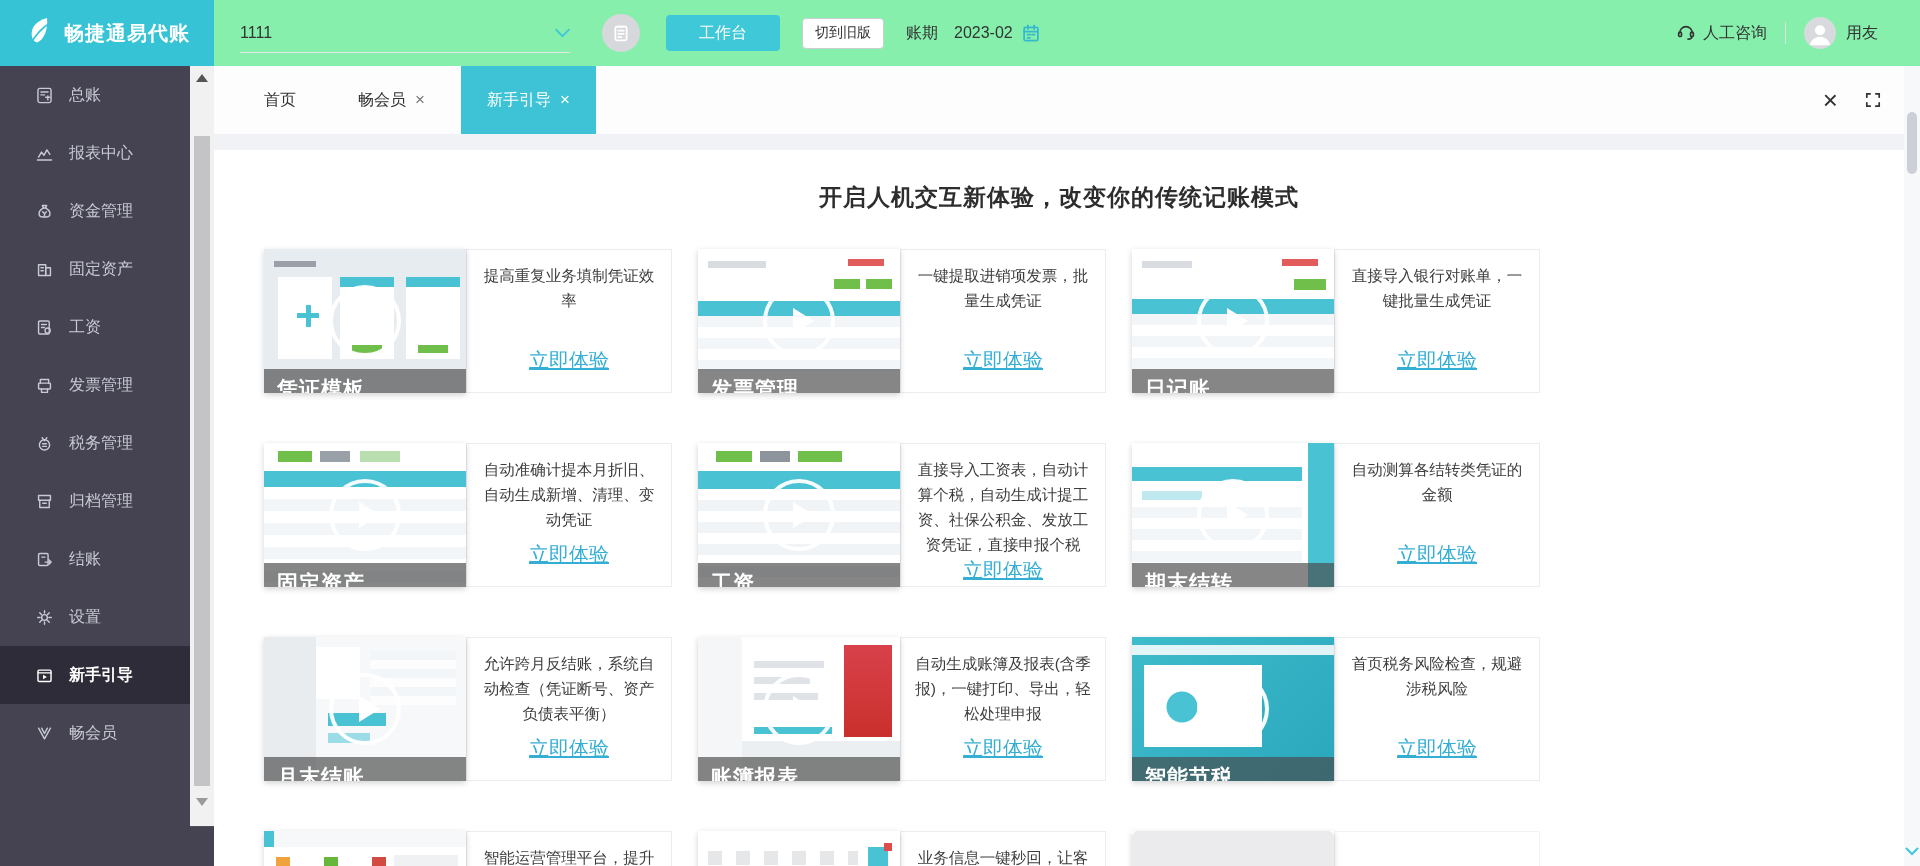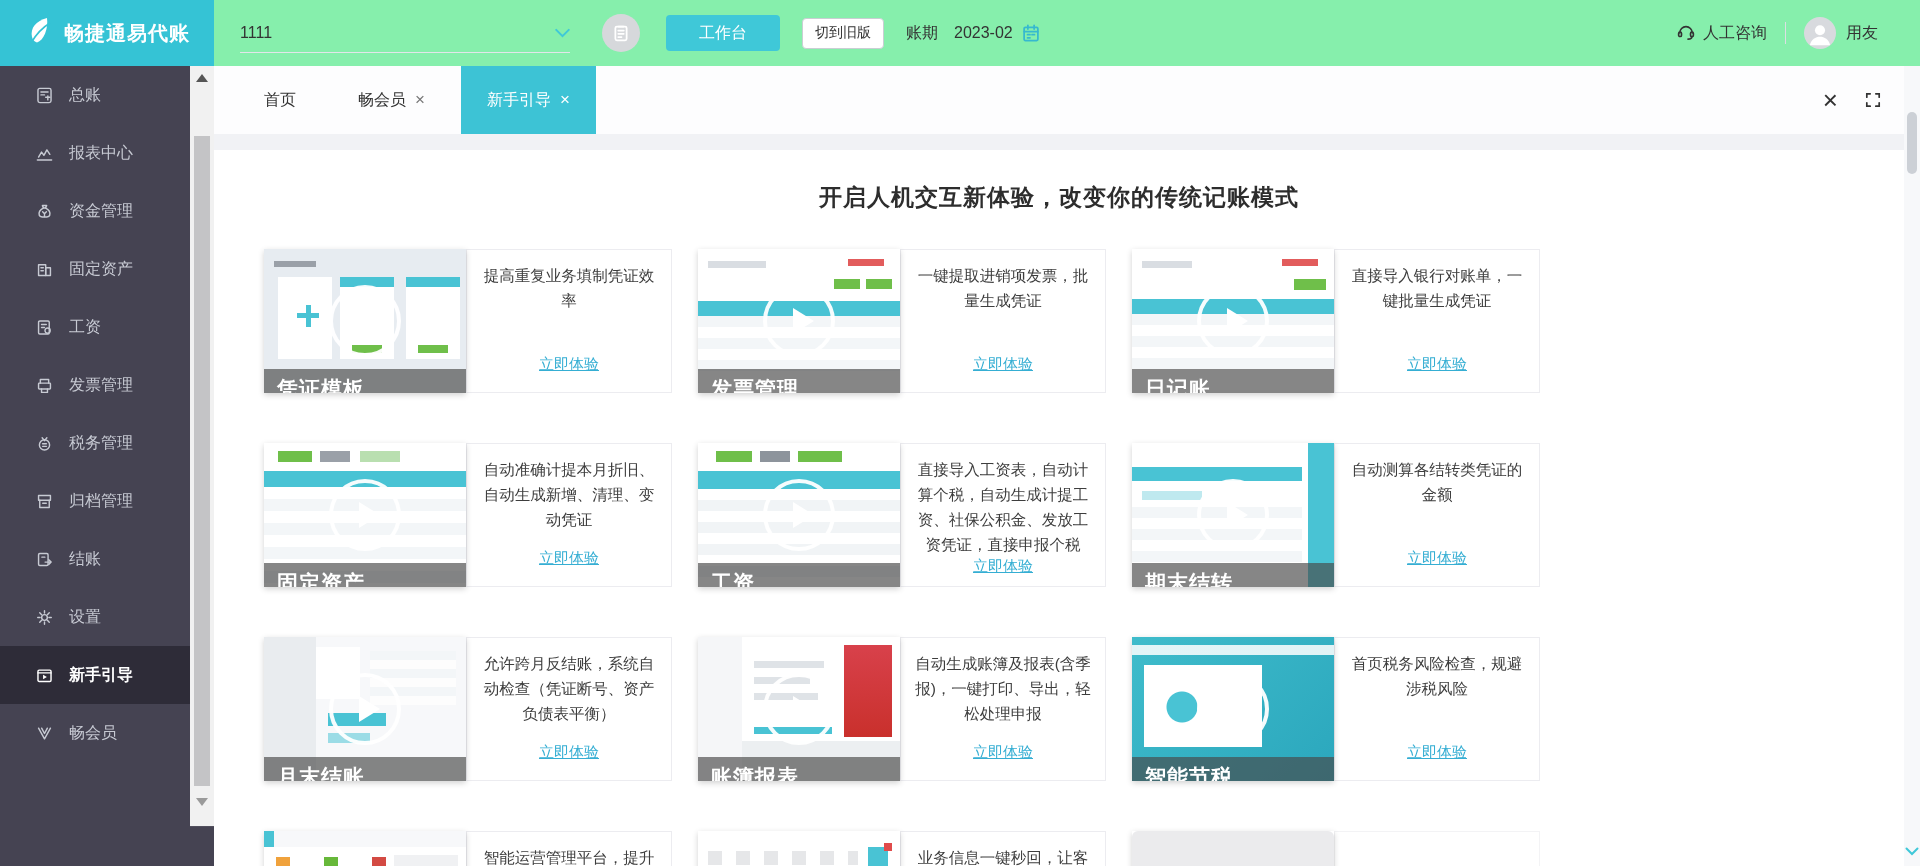--- a/index.html
+++ b/index.html
@@ -55,21 +55,21 @@
 
   
   .card { display:flex; }
   .thumb { position:relative; width:202px; height:144px; overflow:hidden; box-shadow:0 2px 6px rgba(0,0,0,.18); cursor:pointer; flex:0 0 auto; }
   .mini { position:absolute; inset:0; }
   .play { position:absolute; left:50%; top:50%; width:72px; height:72px; margin:-36px 0 0 -36px; border:4px solid rgba(255,255,255,.95); border-radius:50%; }
   .play .tri { position:absolute; left:26px; top:19px; width:0; height:0; border-left:21px solid #fff; border-top:13px solid transparent; border-bottom:13px solid transparent; }
   .vlabel { position:absolute; left:0; right:0; bottom:0; height:24px; background:rgba(71,71,71,.66); color:#fff; font-size:21px; font-weight:bold; line-height:40px; padding-left:13px; letter-spacing:1px; }
   .desc { width:206px; height:144px; background:#fff; border:1px solid #ececf0; display:flex; flex-direction:column; justify-content:space-between; align-items:center; padding:13px 11px 18px; }
   .desc-text { font-size:15.5px; color:#3d3d3d; line-height:1.62; text-align:center; }
-  .cta { color:#35aed3; font-size:15px; text-decoration:underline; cursor:pointer; }
+  .cta { color:#35aed3; font-size:20px; text-decoration:underline; cursor:pointer; }
   .cta:empty, .vlabel:empty { display:none; }
   .v-placeholder + .desc { border-color:#f3f3f5; }
 
   
   .v-voucher .mini { background:
     linear-gradient(#9aa0a8,#9aa0a8) 10px 12px/42px 6px no-repeat,
     linear-gradient(#49c3d4,#49c3d4) 33px 64px/22px 5px no-repeat,
     linear-gradient(#49c3d4,#49c3d4) 41.5px 55.5px/5px 22px no-repeat,
     linear-gradient(#6fbf4a,#6fbf4a) 88px 96px/30px 8px no-repeat,
     linear-gradient(#6fbf4a,#6fbf4a) 154px 96px/30px 8px no-repeat,

